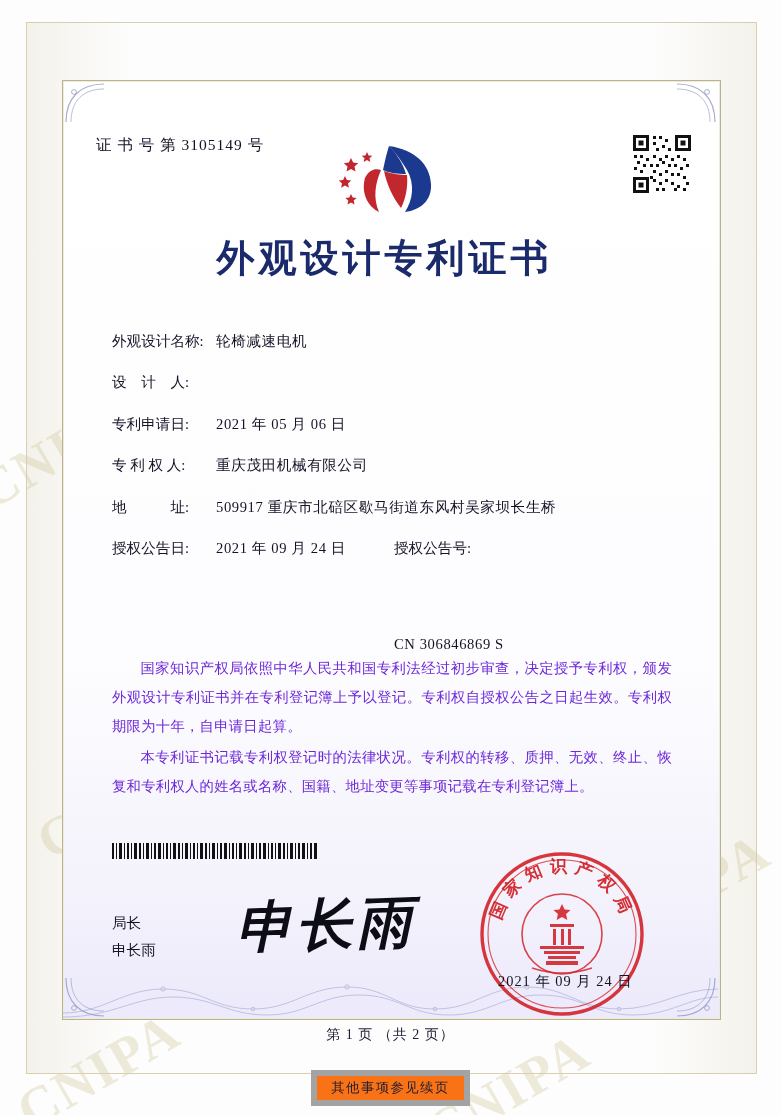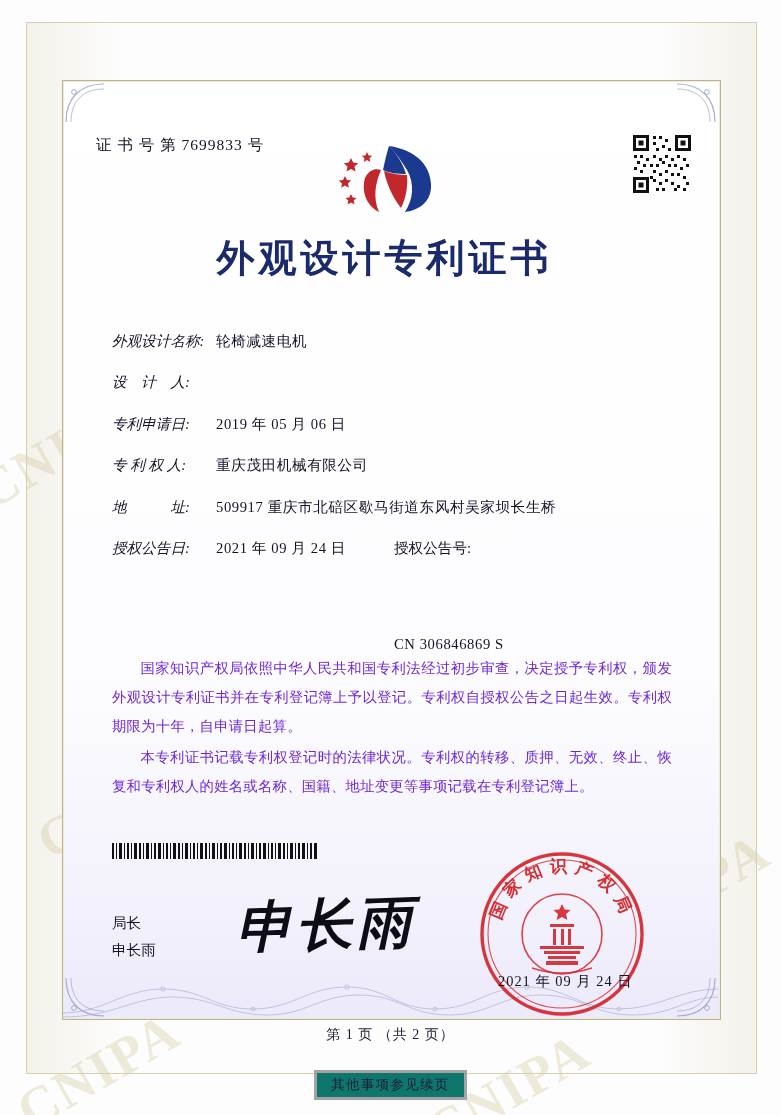--- a/index.html
+++ b/index.html
@@ -134,21 +134,20 @@
   .row {
     display: flex;
     align-items: baseline;
     margin-bottom: 22.5px;
     line-height: 1.3;
   }
   .row .label {
     width: 104px;
     flex: 0 0 104px;
     white-space: nowrap;
-    font-style: italic;
   }
   .row .value {
     flex: 1 1 auto;
     letter-spacing: .6px;
   }
   .row.split .pair2 {
     margin-left: 48px;
     display: flex;
     align-items: baseline;
     flex-direction: column;
@@ -234,22 +233,22 @@
     color: #1d1d33;
   }
   .tab-note {
     position: absolute;
     left: 0; right: 0;
     top: 1070px;
     text-align: center;
   }
   .tab-note span {
     display: inline-block;
-    border: 3px solid #a3a3a3;
-    background: #0f766e;
+    border: 6px solid #a3a3a3;
+    background: #f97316;
     padding: 3px 14px;
     font-size: 13.4px;
     letter-spacing: 1.4px;
     color: #1d1d33;
   }
 </style>
 </head>
 <body>
 
 <div class="page">
@@ -307,21 +306,21 @@
         <circle cx="100" cy="14" r="2.2"></circle>
           <circle cx="284" cy="12" r="2.2"></circle>
         <circle cx="464" cy="12" r="2.2"></circle>
           <circle cx="190" cy="34" r="1.8"></circle>
         <circle cx="372" cy="34" r="1.8"></circle>
           <circle cx="556" cy="34" r="1.8"></circle>
       </g>
     </svg>
   </div>
 
-  <div class="cert-no">证 书 号 第 7699833 号</div>
+  <div class="cert-no">证 书 号 第 3105149 号</div>
 
   <div class="qr">
     <svg viewBox="0 0 62 62">
       <rect width="62" height="62" fill="#ffffff"></rect>
       <g fill="#111">
         <rect x="2" y="2" width="16" height="16"></rect>
           <rect x="5" y="5" width="10" height="10" fill="#fff"></rect>
           <rect x="7.5" y="7.5" width="5" height="5"></rect>
         <rect x="44" y="2" width="16" height="16"></rect>
           <rect x="47" y="5" width="10" height="10" fill="#fff"></rect>
@@ -399,21 +398,21 @@
   <div class="fields">
     <div class="row">
       <div class="label">外观设计名称:</div>
       <div class="value">轮椅减速电机</div>
     </div>
     <div class="row">
       <div class="label">设　计　人:</div>
     </div>
     <div class="row">
       <div class="label">专利申请日:</div>
-      <div class="value">2019 年 05 月 06 日</div>
+      <div class="value">2021 年 05 月 06 日</div>
     </div>
     <div class="row">
       <div class="label">专 利 权 人:</div>
       <div class="value">重庆茂田机械有限公司</div>
     </div>
     <div class="row">
       <div class="label">地　　　址:</div>
       <div class="value">509917 重庆市北碚区歇马街道东风村吴家坝长生桥</div>
     </div>
     <div class="row split">

